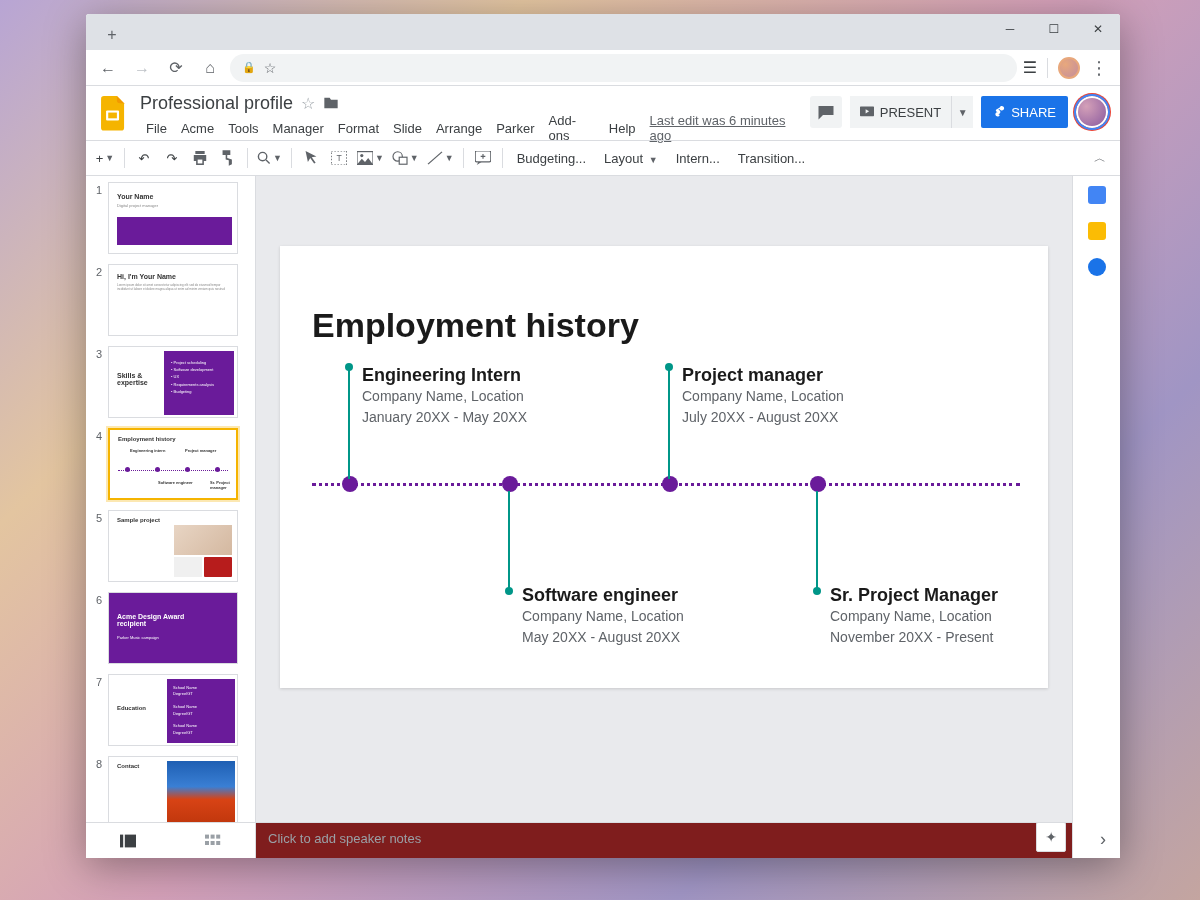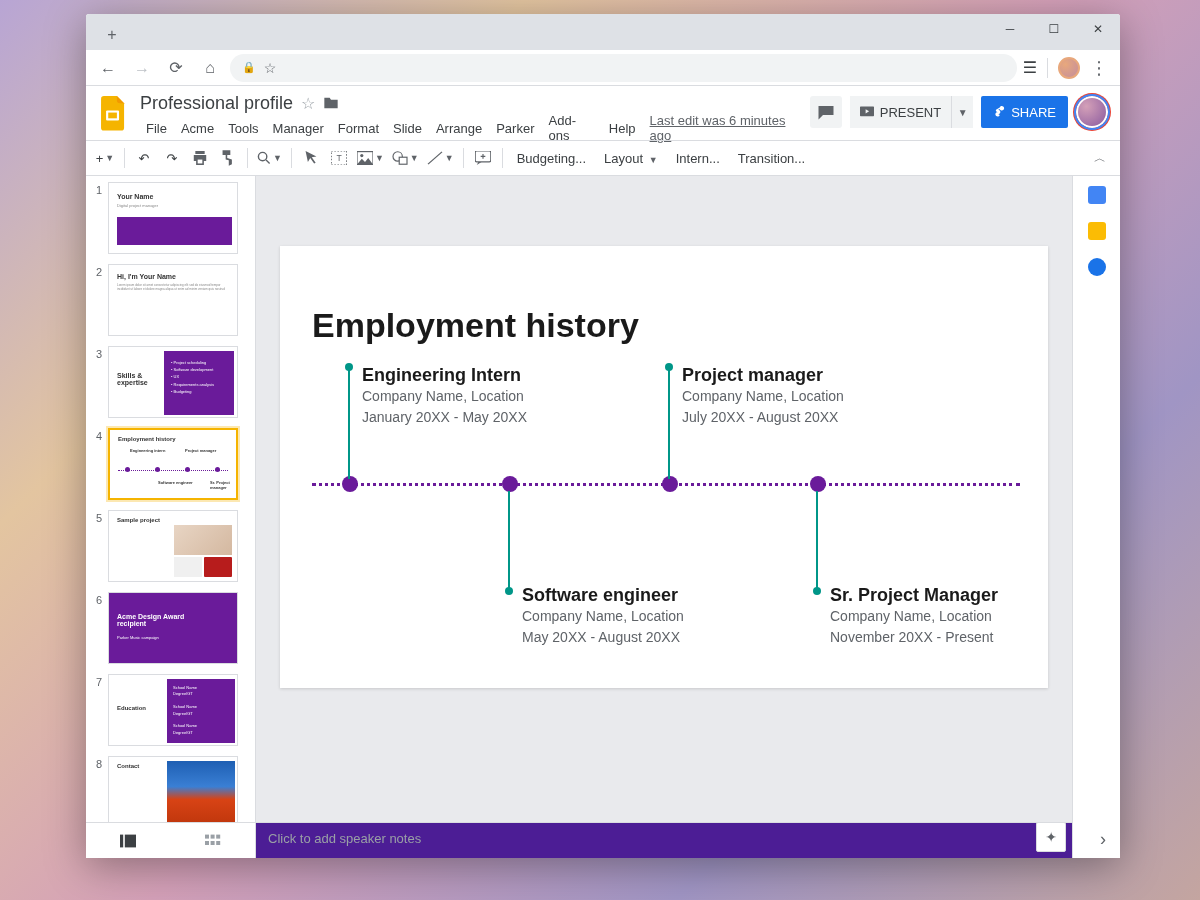--- a/index.html
+++ b/index.html
@@ -75,21 +75,21 @@
 .tl-dots { position: absolute; left: 0; right: 0; top: 108px; height: 3px; border-top: 3px dotted #6a1b9a; }
 .tl-node { position: absolute; width: 16px; height: 16px; border-radius: 50%; background: #6a1b9a; top: 101px; }
 .tl-stem { position: absolute; width: 2px; background: #009688; }
 .tl-stem::before { content: ''; position: absolute; left: -3px; width: 8px; height: 8px; border-radius: 50%; background: #009688; }
 .tl-stem.up::before { top: -4px; }
 .tl-stem.down::before { bottom: -4px; }
 .tl-entry { position: absolute; }
 .tl-entry .job-title { font-size: 18px; font-weight: 700; color: #1a1a1a; }
 .tl-entry .job-sub { font-size: 14px; color: #5f6368; line-height: 1.5; }
 
-.notes-area { height: 36px; border-top: 1px solid #dadce0; background: #4c1d95; padding: 8px 12px; font-size: 13px; color: #9aa0a6; cursor: text; }
+.notes-area { height: 36px; border-top: 1px solid #dadce0; background: #7f1d1d; padding: 8px 12px; font-size: 13px; color: #9aa0a6; cursor: text; }
 
 
 .side-rail { width: 48px; border-left: 1px solid #dadce0; display: flex; flex-direction: column; align-items: center; padding-top: 10px; gap: 18px; }
 .rail-icon { width: 18px; height: 18px; border-radius: 3px; cursor: pointer; }
 .rail-cal { background: #4285f4; }
 .rail-keep { background: #fbbc04; }
 .rail-tasks { background: #1a73e8; border-radius: 50%; }
 
 .footer-bar { position: absolute; bottom: 0; left: 0; width: 170px; height: 36px; border-top: 1px solid #dadce0; border-right: 1px solid #dadce0; background:#fff; display: flex; align-items: center; justify-content: space-around; }
 .footer-bar .icn { color: #5f6368; cursor: pointer; font-size: 14px;}

